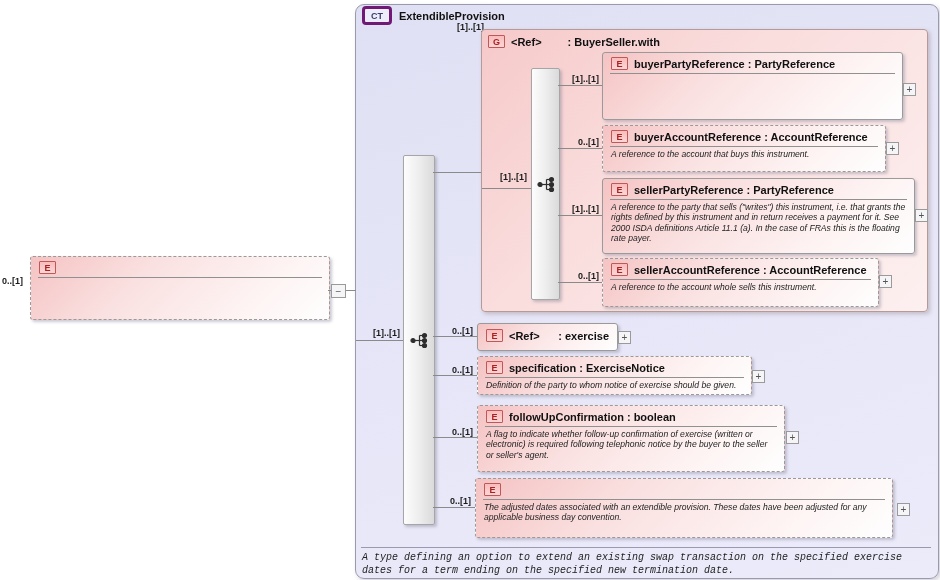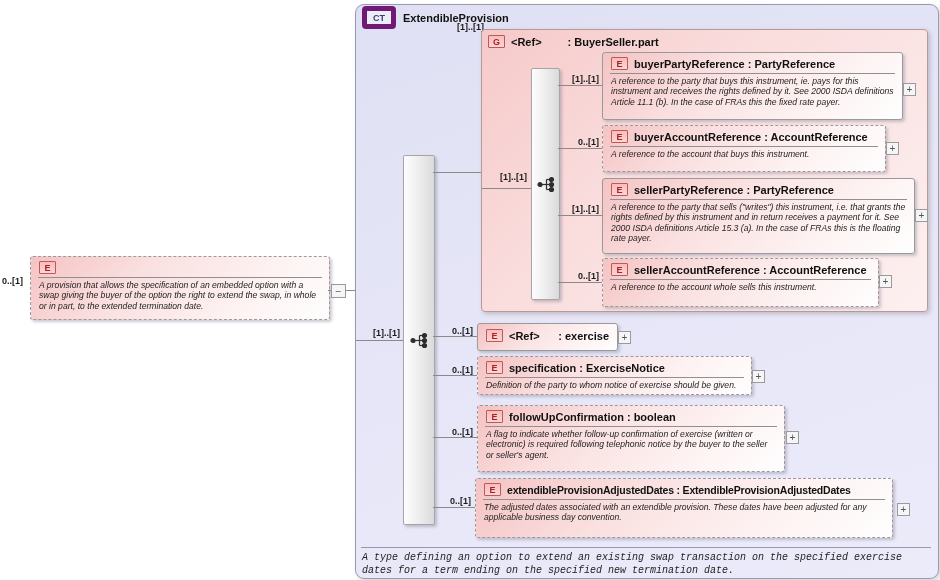--- a/index.html
+++ b/index.html
@@ -13,21 +13,21 @@
     white-space:nowrap;text-align:right;
   }
   
   .ct-box{
     position:absolute;border:1px solid #9a9aae;border-radius:9px;
     background:linear-gradient(160deg,#e0e0f4 0%,#e6e6f8 50%,#ebebfa 100%);
     box-shadow:2px 2px 4px rgba(120,120,140,.35);
   }
   .icon-ct{
     display:inline-flex;align-items:center;justify-content:center;
-    min-width:20px;height:13px;padding:0 2px;border:5px solid #701a75;border-radius:4px;
+    min-width:20px;height:13px;padding:0 2px;border:3px solid #701a75;border-radius:4px;
     background:#ececfb;color:#3c3c6e;font-size:9px;font-weight:bold;
   }
   .ct-title{font-size:11px;font-weight:bold;color:#111;}
   .ct-footer{
     position:absolute;font-size:10px;font-style:italic;line-height:13px;color:#222;font-family:Liberation Mono, monospace;
   }
   
   .node{
     position:absolute;border:1px solid #9a9a9a;border-radius:3px;
     background:linear-gradient(135deg,#f5c3c3 0%,#fae0e0 35%,#fef4f4 75%,#fefefe 100%);
@@ -81,21 +81,20 @@
   </div>
   <div class="hline" style="left:361px;top:547px;width:570px;background:#9a9aae;"></div>
   <div class="ct-footer" style="left:362px;top:551px;width:562px;">A type defining an option to extend an existing swap transaction on the specified exercise dates for a term ending on the specified new termination date.</div>
 
   <div class="card" style="left:2px;top:276px;width:26px;text-align:left;">0..[1]</div>
   <div class="node optional" style="left:30px;top:256px;width:298px;height:62px;">
     <div class="node-header">
       <span class="icon-e">E</span>
     </div>
     <div class="node-sep"></div>
-    <div class="node-ann">A provision that allows the specification of an embedded option with a swap giving the buyer of the option the right to extend the swap, in whole or in part, to the extended termination date.</div>
   </div>
   <div class="hline" style="left:328px;top:290px;width:28px;"></div>
   <div class="minus" style="left:331px;top:284px;">−</div>
 
   <div class="hline" style="left:356px;top:340px;width:47px;"></div>
   <div class="card" style="left:360px;top:328px;width:40px;">[1]..[1]</div>
   <div class="bar" style="left:403px;top:155px;width:30px;height:368px;">
     <svg class="seq-icon" width="18" height="17" viewBox="0 0 18 17">
       <g stroke="#2e2e2e" stroke-width="1.2" fill="#2e2e2e">
         <line x1="3" y1="8.5" x2="9.5" y2="8.5"></line>
@@ -116,21 +115,21 @@
   <div class="hline" style="left:433px;top:375px;width:44px;"></div>
   <div class="hline" style="left:433px;top:437px;width:44px;"></div>
   <div class="hline" style="left:433px;top:507px;width:42px;"></div>
 
   <div class="card" style="left:444px;top:22px;width:40px;">[1]..[1]</div>
   <div class="group-box" style="left:481px;top:29px;width:445px;height:281px;">
     <div class="node-header" style="padding:5px 8px 3px 6px;">
       <span class="icon-g">G</span>
       <span class="node-title">&lt;Ref&gt;</span>
       <span class="ref-gap"></span>
-      <span class="node-title">: BuyerSeller.part</span>
+      <span class="node-title">: BuyerSeller.with</span>
     </div>
   </div>
 
   <div class="hline" style="left:482px;top:188px;width:49px;"></div>
   <div class="card" style="left:492px;top:172px;width:35px;">[1]..[1]</div>
   <div class="bar" style="left:531px;top:68px;width:27px;height:230px;">
     <svg class="seq-icon" width="18" height="17" viewBox="0 0 18 17">
       <g stroke="#2e2e2e" stroke-width="1.2" fill="#2e2e2e">
         <line x1="3" y1="8.5" x2="9.5" y2="8.5"></line>
         <line x1="9.5" y1="3.5" x2="9.5" y2="13.5"></line>
@@ -150,21 +149,20 @@
   <div class="hline" style="left:558px;top:215px;width:44px;"></div>
   <div class="hline" style="left:558px;top:282px;width:44px;"></div>
 
   <div class="card" style="left:563px;top:74px;width:36px;">[1]..[1]</div>
   <div class="node" style="left:602px;top:52px;width:299px;height:66px;">
     <div class="node-header">
       <span class="icon-e">E</span>
       <span class="node-title">buyerPartyReference : PartyReference</span>
     </div>
     <div class="node-sep"></div>
-    <div class="node-ann">A reference to the party that buys this instrument, ie. pays for this instrument and receives the rights defined by it. See 2000 ISDA definitions Article 11.1 (b). In the case of FRAs this the fixed rate payer.</div>
   </div>
   <div class="plus" style="left:903px;top:83px;">+</div>
 
   <div class="card" style="left:568px;top:137px;width:31px;">0..[1]</div>
   <div class="node optional" style="left:602px;top:125px;width:282px;height:45px;">
     <div class="node-header">
       <span class="icon-e">E</span>
       <span class="node-title">buyerAccountReference : AccountReference</span>
     </div>
     <div class="node-sep"></div>
@@ -172,21 +170,21 @@
   </div>
   <div class="plus" style="left:886px;top:142px;">+</div>
 
   <div class="card" style="left:563px;top:204px;width:36px;">[1]..[1]</div>
   <div class="node" style="left:602px;top:178px;width:311px;height:74px;">
     <div class="node-header">
       <span class="icon-e">E</span>
       <span class="node-title">sellerPartyReference : PartyReference</span>
     </div>
     <div class="node-sep"></div>
-    <div class="node-ann">A reference to the party that sells ("writes") this instrument, i.e. that grants the rights defined by this instrument and in return receives a payment for it. See 2000 ISDA definitions Article 15.3 (a). In the case of FRAs this is the floating rate payer.</div>
+    <div class="node-ann">A reference to the party that sells ("writes") this instrument, i.e. that grants the rights defined by this instrument and in return receives a payment for it. See 2000 ISDA definitions Article 11.1 (a). In the case of FRAs this is the floating rate payer.</div>
   </div>
   <div class="plus" style="left:915px;top:209px;">+</div>
 
   <div class="card" style="left:568px;top:271px;width:31px;">0..[1]</div>
   <div class="node optional" style="left:602px;top:258px;width:275px;height:47px;">
     <div class="node-header">
       <span class="icon-e">E</span>
       <span class="node-title">sellerAccountReference : AccountReference</span>
     </div>
     <div class="node-sep"></div>
@@ -224,20 +222,19 @@
     </div>
     <div class="node-sep"></div>
     <div class="node-ann">A flag to indicate whether follow-up confirmation of exercise (written or electronic) is required following telephonic notice by the buyer to the seller or seller's agent.</div>
   </div>
   <div class="plus" style="left:786px;top:431px;">+</div>
 
   <div class="card" style="left:441px;top:496px;width:30px;">0..[1]</div>
   <div class="node optional" style="left:475px;top:478px;width:416px;height:58px;">
     <div class="node-header">
       <span class="icon-e">E</span>
-      <span class="node-title tight">extendibleProvisionAdjustedDates : ExtendibleProvisionAdjustedDates</span>
     </div>
     <div class="node-sep"></div>
     <div class="node-ann">The adjusted dates associated with an extendible provision. These dates have been adjusted for any applicable business day convention.</div>
   </div>
   <div class="plus" style="left:897px;top:503px;">+</div>
 
 </div>
 
 </body></html>

